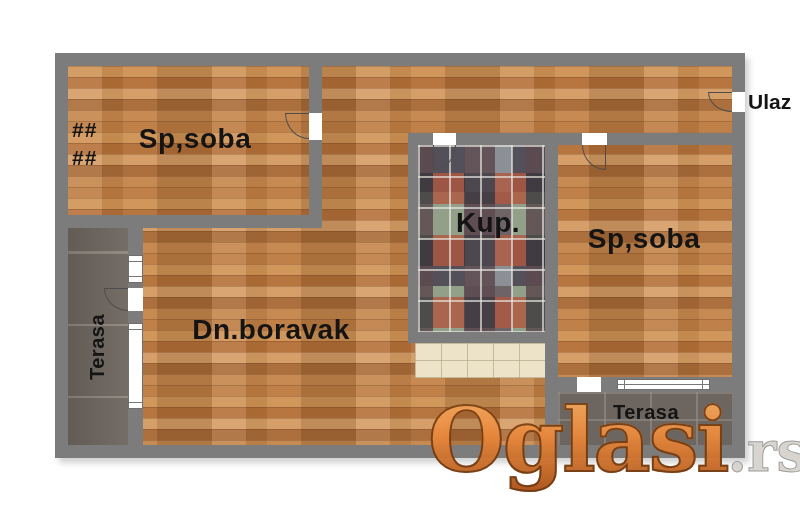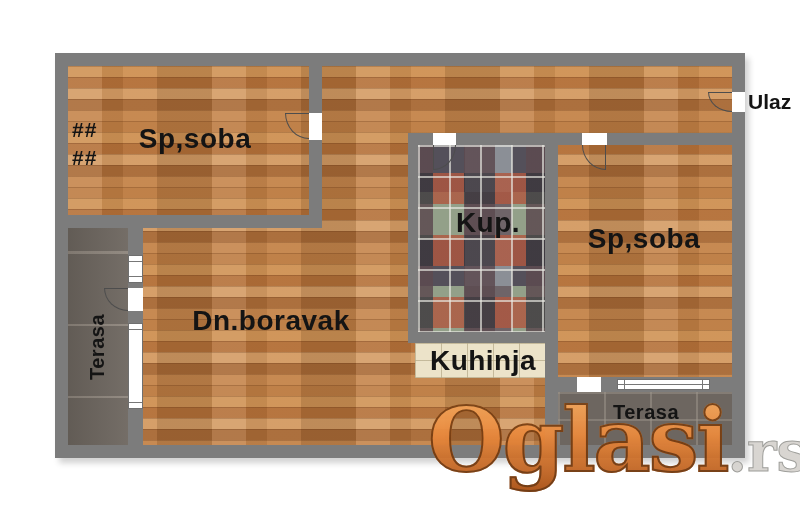--- a/index.html
+++ b/index.html
@@ -117,23 +117,22 @@
     <div class="win win-v" style="left:60px;top:189px;width:15px;height:28px;"></div>
     <div class="win win-v" style="left:60px;top:257px;width:15px;height:86px;"></div>
     <div class="win win-h" style="left:549px;top:313px;width:93px;height:11px;"></div>
 
     <div class="lbl" style="left:127px;top:73px;">Sp,soba</div>
     <div class="radiator">
       <div>##</div>
       <div>##</div>
     </div>
     <div class="lbl" style="left:576px;top:173px;">Sp,soba</div>
-    <div class="lbl" style="left:203px;top:255px;">Dn.boravak</div>
+    <div class="lbl" style="left:203px;top:264px;">Dn.boravak</div>
     <div class="lbl" style="left:420px;top:157px;">Kup.</div>
-    <div class="lbl" style="left:415px;top:295px;">Kuhinja</div>
     <div class="lbl lbl-sm rot" style="left:29px;top:281px;">Terasa</div>
     <div class="lbl lbl-sm" style="left:578px;top:346px;">Terasa</div>
   </div>
 
   <div class="ulaz">Ulaz</div>
 
   <div class="watermark">
     <span class="wm-brand">Oglasi</span><span class="wm-tld">.rs</span>
   </div>
 

